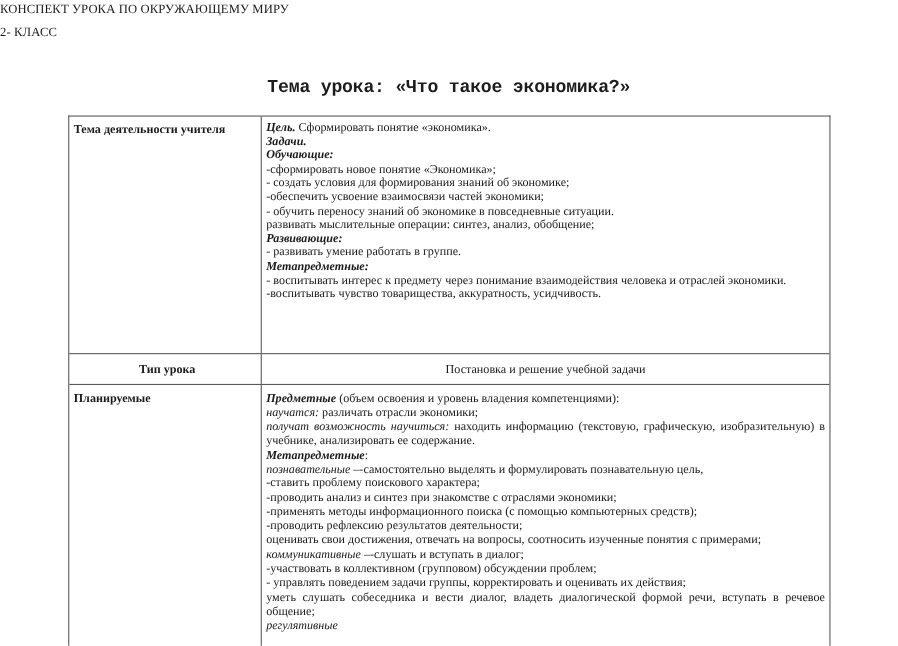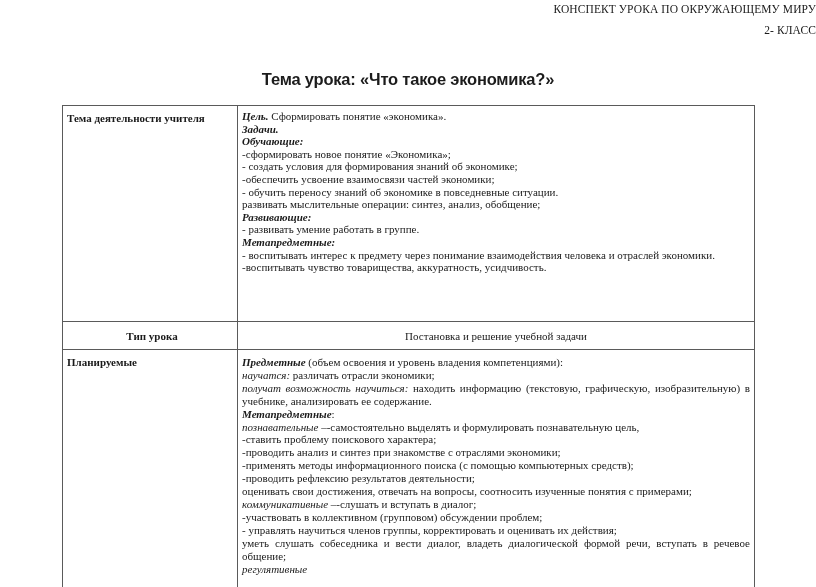--- a/index.html
+++ b/index.html
@@ -12,33 +12,33 @@
       height: 587px;
       position: relative;
       overflow: hidden;
       font-family: "Liberation Serif", serif;
       color: #1a1a1a;
     }
     .hdr {
       position: absolute;
       left: 0;
       width: 816px;
-      text-align: right;
+      text-align: left;
       font-size: 11.5px;
       letter-spacing: 0.1px;
     }
     #hdr-1 { top: 3px; }
     #hdr-2 { top: 24px; font-family: Liberation Serif, serif; }
     .topic {
       position: absolute;
       left: 0;
       width: 816px;
       top: 70px;
       text-align: center;
-      font-family: Liberation Sans, sans-serif;
+      font-family: Liberation Mono, monospace;
       font-weight: bold;
       font-size: 16.5px;
       color: #1c1c1c;
       letter-spacing: -0.2px;
     }
     .tbl {
       position: absolute;
       left: 62px;
       top: 105px;
       width: 693px;
@@ -122,19 +122,19 @@
       <span class="ln just"><span class="it">получат возможность научиться:</span><span> находить информацию (текстовую, графическую, изобразительную) в учебнике, анализировать ее содержание.</span></span>
       <span class="ln"><span class="bi">Метапредметные</span><span>:</span></span>
       <span class="ln"><span class="it">познавательные</span><span> –-самостоятельно выделять и формулировать познавательную цель,</span></span>
       <span class="ln">-ставить проблему поискового характера;</span>
       <span class="ln"> -проводить анализ и синтез при знакомстве с отраслями экономики;</span>
       <span class="ln">-применять методы информационного поиска (с помощью компьютерных средств);</span>
       <span class="ln">-проводить рефлексию результатов деятельности;</span>
       <span class="ln">оценивать свои достижения, отвечать на вопросы, соотносить изученные понятия с примерами;</span>
       <span class="ln"><span class="it">коммуникативные</span><span> –-слушать и вступать в диалог;</span></span>
       <span class="ln">-участвовать в коллективном (групповом) обсуждении проблем;</span>
-      <span class="ln">- управлять научиться членов группы, корректировать и оценивать их действия;</span>
+      <span class="ln">- управлять поведением задачи группы, корректировать и оценивать их действия;</span>
       <span class="ln just"> уметь слушать собеседника и вести диалог, владеть диалогической формой речи, вступать в речевое общение;</span>
       <span class="ln it">регулятивные</span>
     </div>
   </div>
 
 </div>
 
 </body></html>

